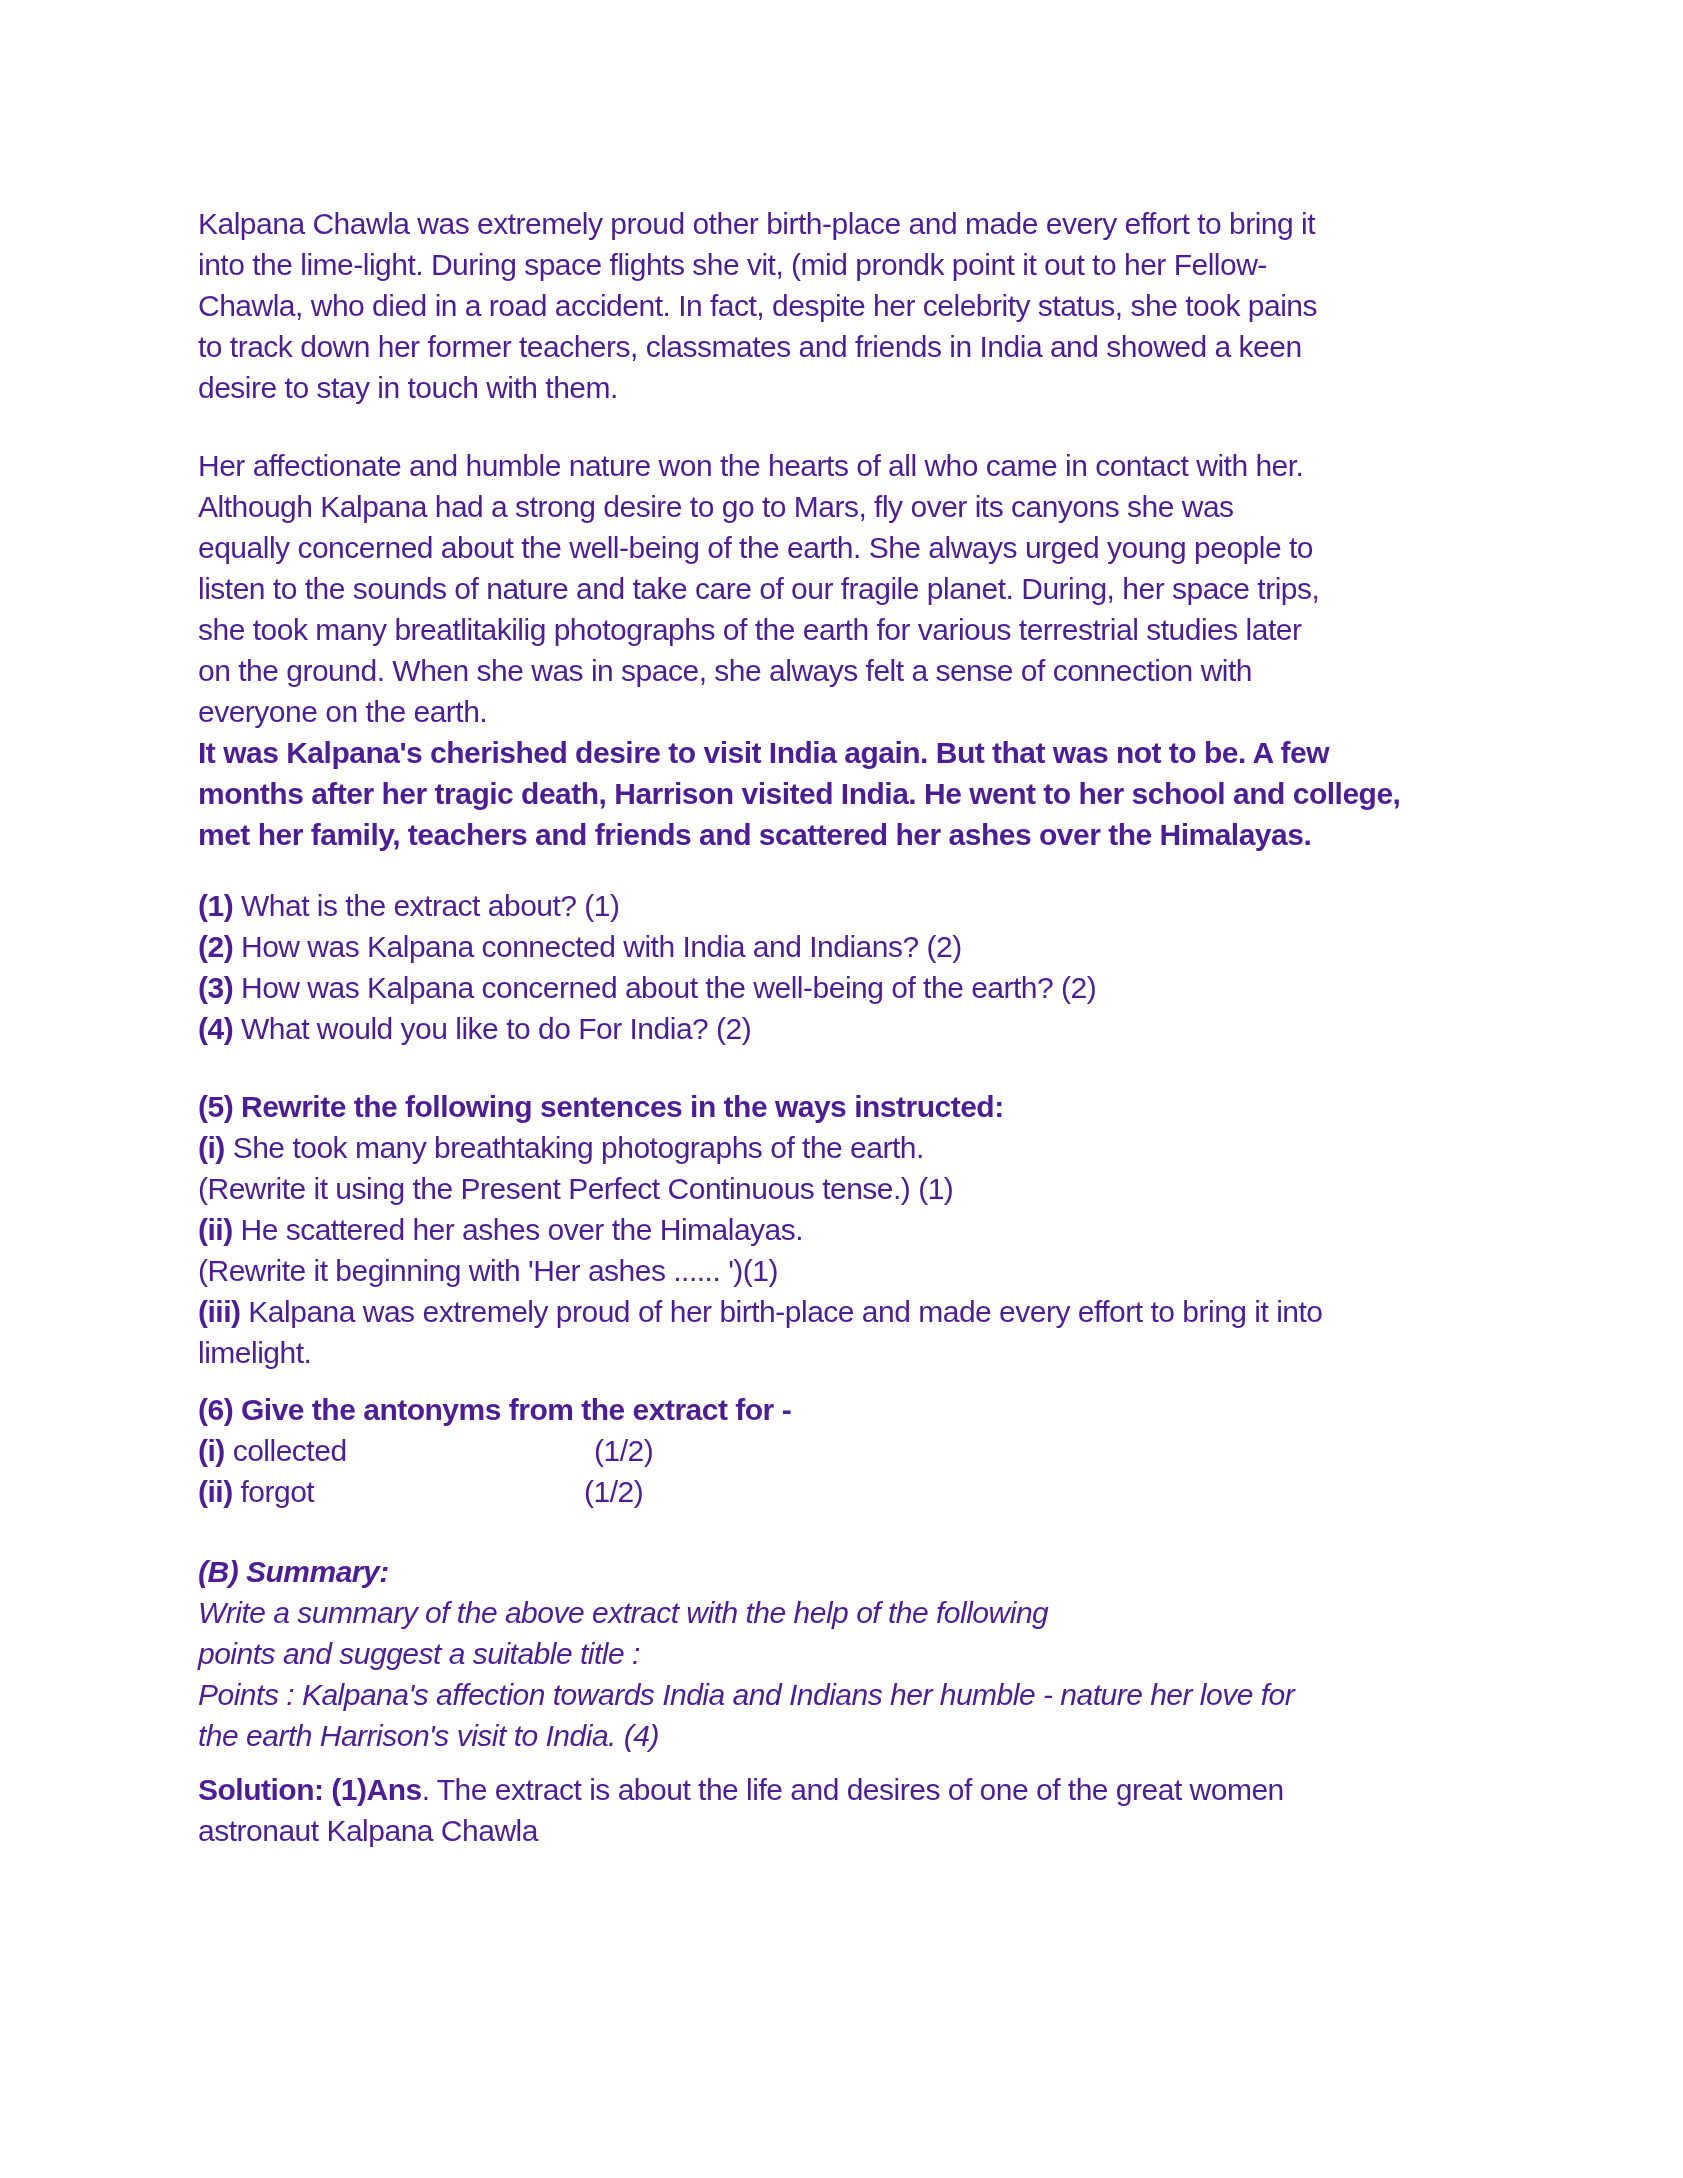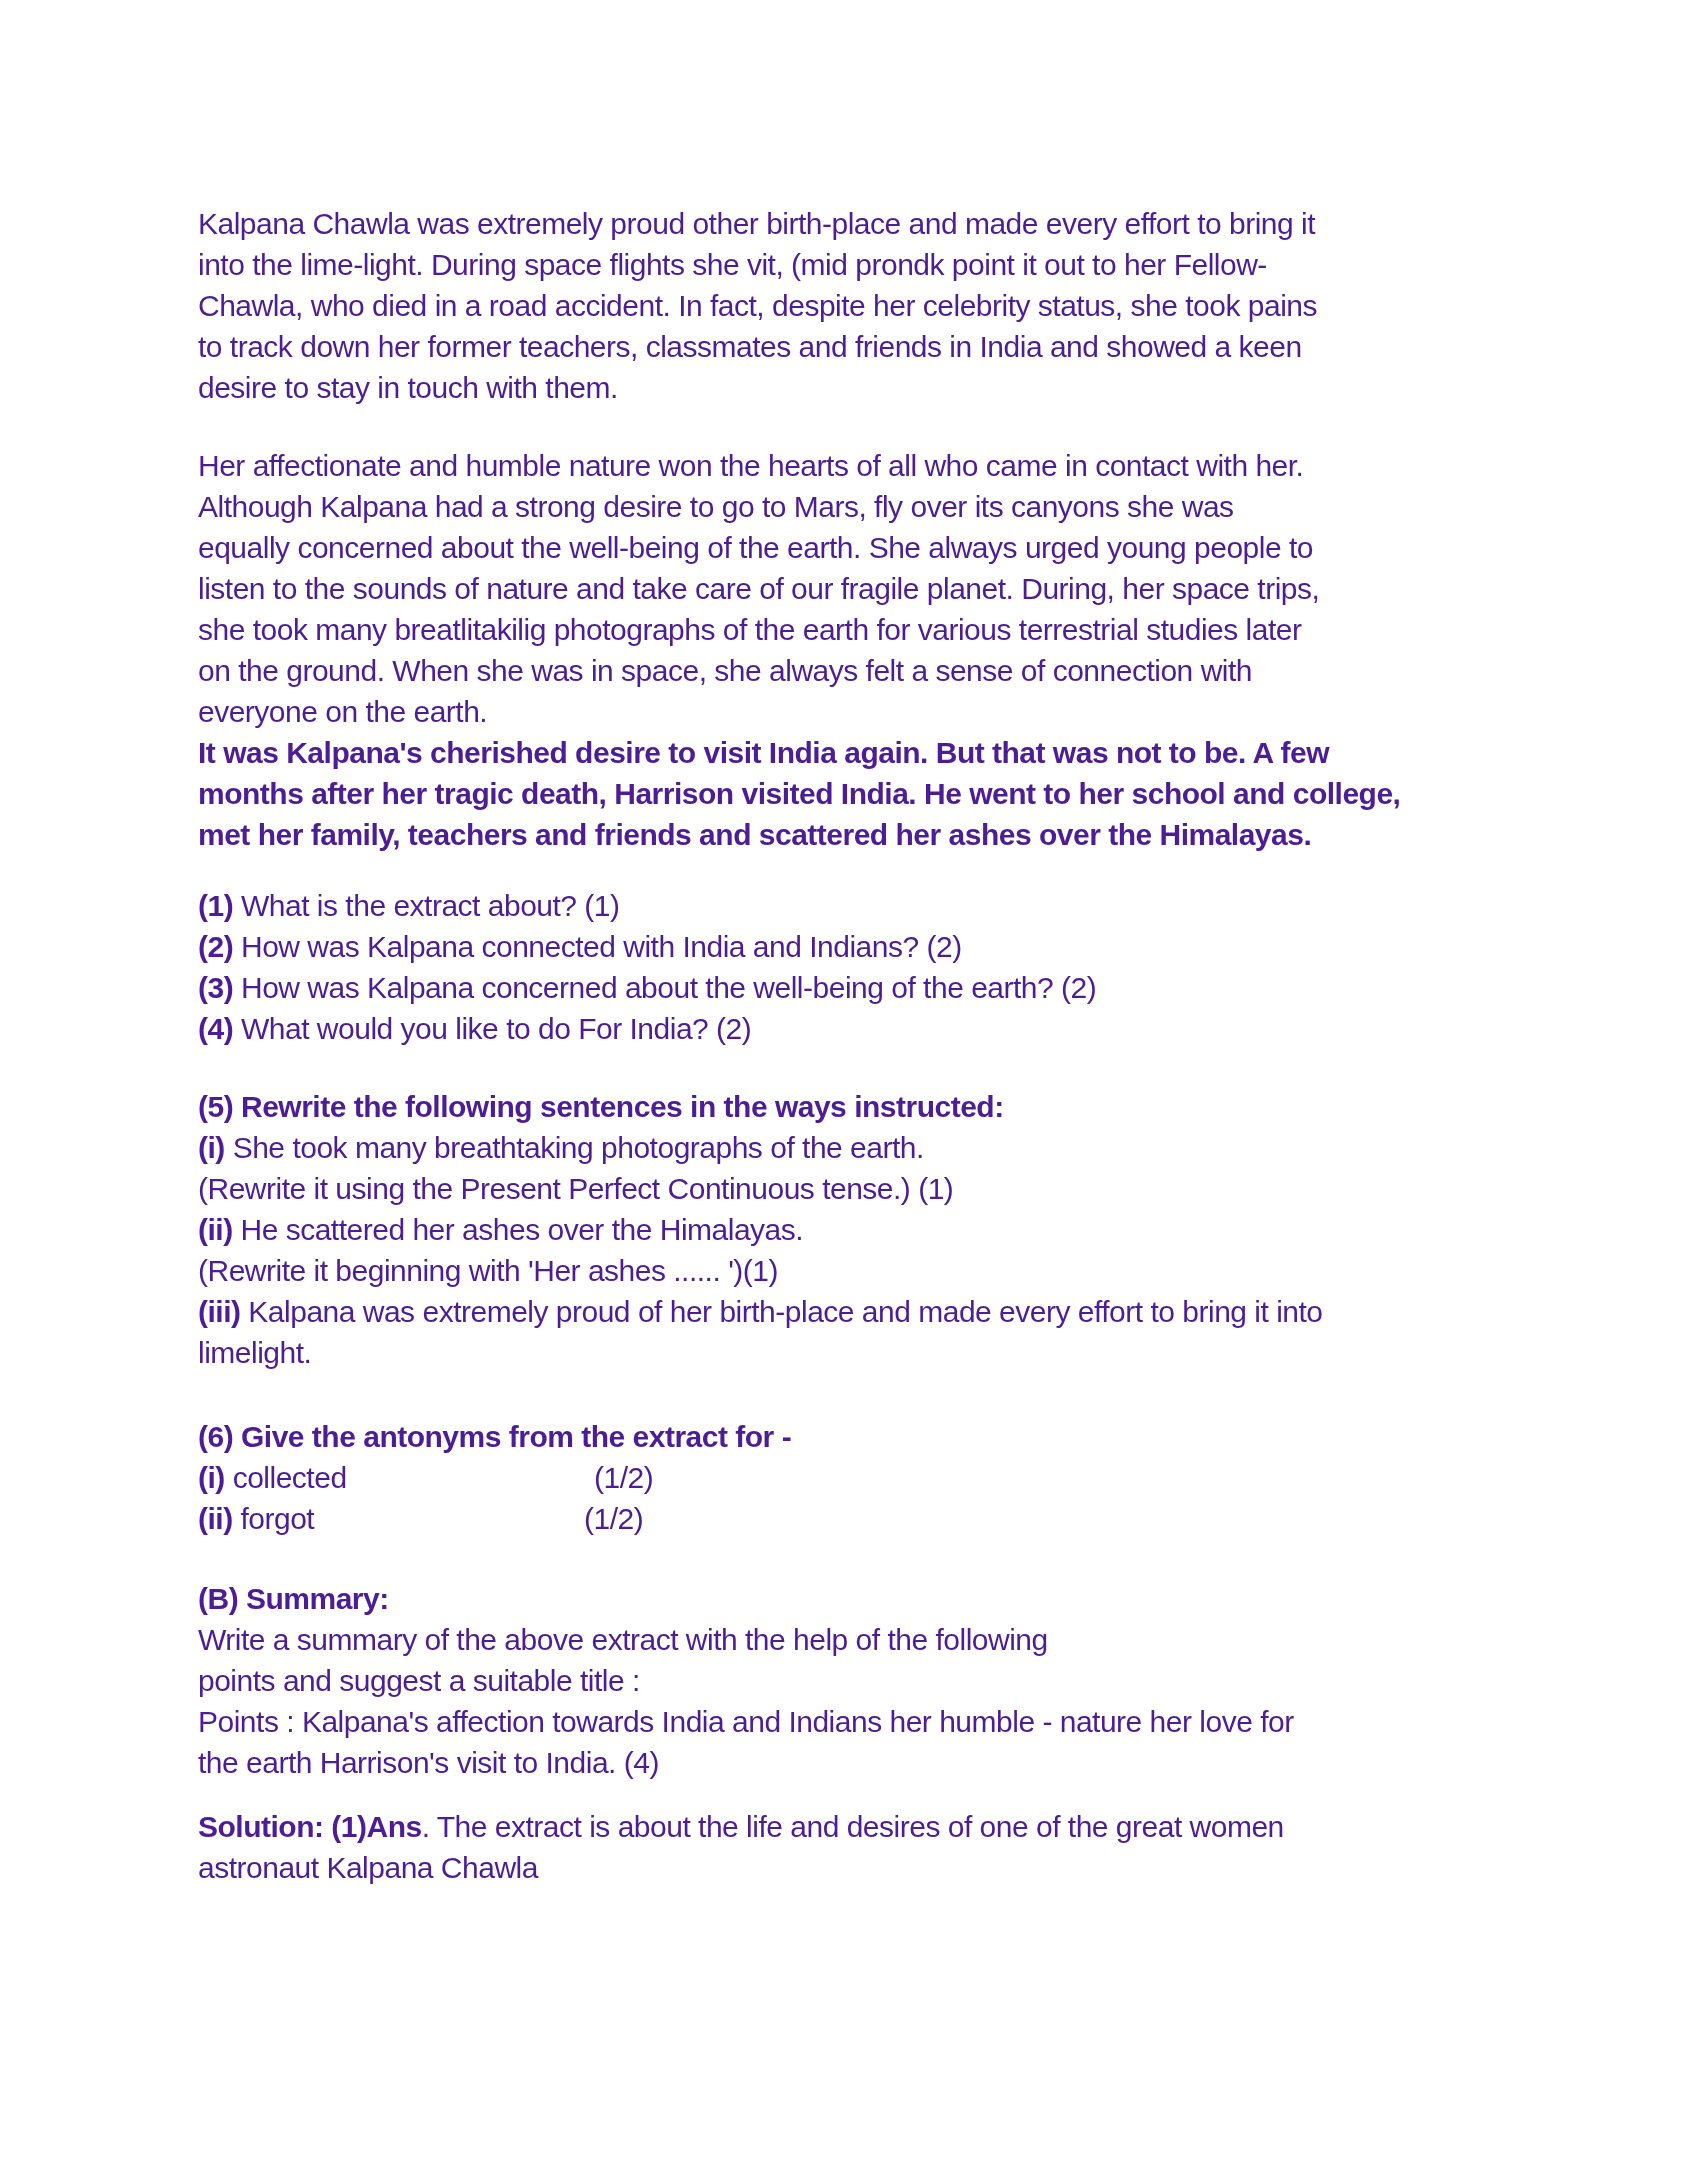--- a/index.html
+++ b/index.html
@@ -16,23 +16,23 @@
     width: 1327px;
     color: #4c1d95;
     font-size: 30px;
     line-height: 41px;
     letter-spacing: -0.5px;
   }
   .ln { white-space: pre; height: 41px; position: relative; }
   .b  { font-weight: 700; }
   .mb37 { margin-bottom: 37px; }
   .mb30 { margin-bottom: 30px; font-weight: bold; }
-  .mb28 { margin-bottom: 43px; }
+  .mb28 { margin-bottom: 16px; }
   .mb39 { margin-bottom: 39px; }
-  .mb13 { margin-bottom: 23px; }
+  .mb13 { margin-bottom: 13px; font-style: italic; }
   .half { position: absolute; top: 0; }
   .half-1 { left: 396px; }
   .half-2 { left: 386px; }
 </style>
 </head>
 <body>
 
 <div class="doc">
 
   <div class="mb37">

